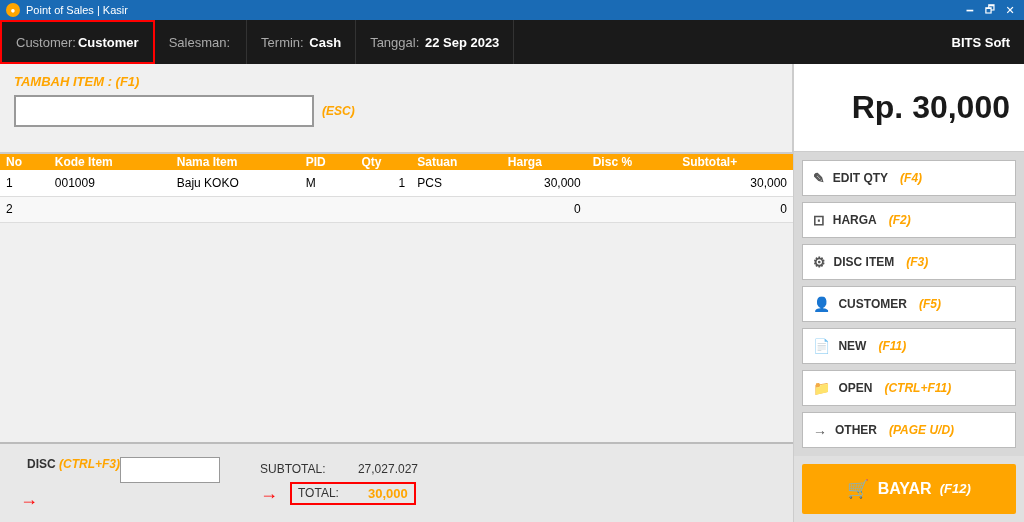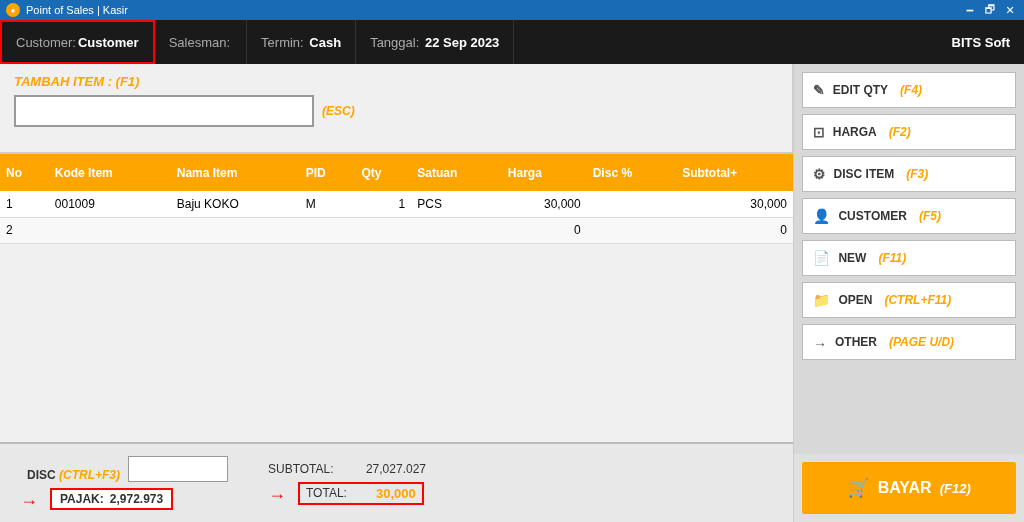--- a/index.html
+++ b/index.html
@@ -166,21 +166,21 @@
       overflow: hidden;
     }
     .items-table {
       width: 100%;
       border-collapse: collapse;
       font-size: 12px;
     }
     .items-table thead tr {
       background: #ffa500;
       color: white;
-      height: 37px;
+      height: 16px;
       padding-left: 29px;
     }
     .items-table thead th {
       padding: 0 6px;
       text-align: left;
       font-weight: bold;
       white-space: nowrap;
     }
     .items-table tbody tr {
       height: 26px;
@@ -210,22 +210,22 @@
       padding: 0 20px;
       gap: 20px;
     }
     .footer-left {
       display: flex;
       flex-direction: column;
       gap: 6px;
     }
     .footer-row {
       display: flex;
-      align-items: flex-end;
-      gap: 8px;
+      align-items: flex-start;
+      gap: 0;
     }
     .footer-label {
       font-size: 12px;
       font-weight: bold;
       color: #333;
       text-align: right;
       min-width: 100px;
     }
     .footer-label span {
       color: #ffa500;
@@ -475,24 +475,20 @@
       <div class="footer-left">
         <div class="footer-row">
           <span class="footer-label">
             DISC <span>(CTRL+F3)</span>
           </span>
           <input class="footer-input" type="text" style="">
         </div>
         <div class="pajak-row">
 
           <span style="color:red;font-size:18px;margin-right:4px;">→</span>
-          <div class="pajak-box">
-            <span class="pajak-label">PAJAK:</span>
-            <span class="pajak-value">2,972.973</span>
-          </div>
         </div>
       </div>
 
       <div class="footer-right">
         <div class="footer-subtotal-row">
           <span class="subtotal-label">SUBTOTAL:</span>
           <span class="subtotal-value">27,027.027</span>
         </div>
         <div class="footer-subtotal-row">
           <span style="color:red;font-size:18px;margin-right:4px;">→</span>
@@ -500,20 +496,23 @@
             <span class="subtotal-label">TOTAL:</span>
             <span class="total-box-value">30,000</span>
           </div>
         </div>
       </div>
     </div>
   </div>
 
   <div class="right-panel">
 
+    <div class="amount-display">
+      <span class="amount-text">Rp. 30,000</span>
+    </div>
 
     <div class="action-buttons" id="action-buttons-container">
     <div class="action-btn">
     <span class="icon">✎</span>
     <span>EDIT QTY</span>
     <span class="shortcut">(F4)</span>
   </div>
         <div class="action-btn">
     <span class="icon">⊡</span>
     <span>HARGA</span>

